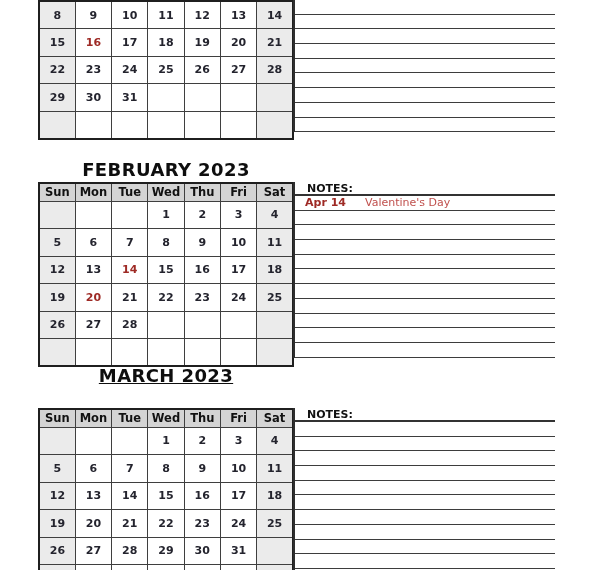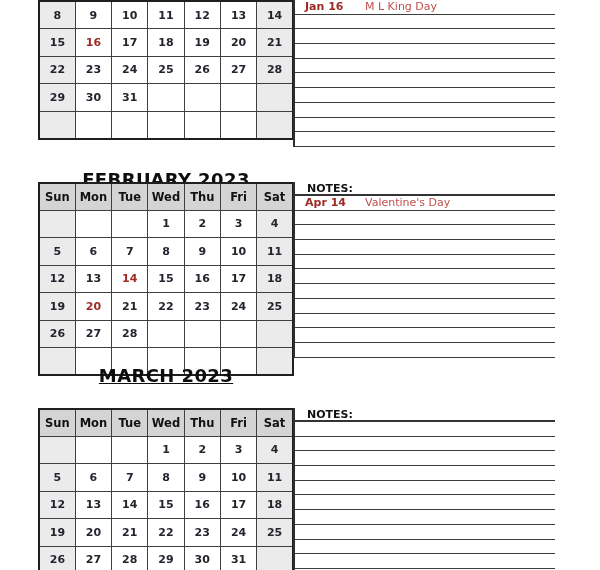--- a/index.html
+++ b/index.html
@@ -7,33 +7,33 @@
   #page {
     position:relative; width:600px; height:570px; overflow:hidden;
     background:#ffffff; font-family:"DejaVu Sans", sans-serif;
   }
   
   .month-title {
     position:absolute; left:38px; width:256px; text-align:center;
     font-size:18px; font-weight:800; color:#0e0e0e; letter-spacing:.4px;
     line-height:24px; height:24px;
   }
-  #feb-title { top:168px;text-align:center; }
+  #feb-title { top:158px;text-align:center; }
   #mar-title { top:364px;text-decoration:underline; }
   
   .cal { position:absolute; left:38px; width:256px; }
   #jan-cal { top:0; }
   #feb-cal { top:182px; }
   #mar-cal { top:408px; }
   .cal table {
     width:256px; table-layout:fixed; border-collapse:collapse;
     border:2px solid #1f1f1f;
   }
   .cal th {
-    height:27px; background:#d4d4d4; border:1px solid #3f3f3f;
+    height:18px; background:#d4d4d4; border:1px solid #3f3f3f;
     font-size:11.5px; font-weight:700; color:#111; text-align:center;
   }
   .cal td {
     height:27.5px; border:1px solid #3f3f3f; text-align:center;
     font-size:11px; font-weight:700; color:#24242e; background:#ffffff;
   }
   .cal td.weekend { background:#ebebeb; }
   .cal td.holiday { color:#9e2a25; }
   
   .notes { position:absolute; left:293px; width:262px; border-left:2px solid #2e2e2e; }
@@ -105,21 +105,20 @@
               <td></td>
               <td></td>
               <td></td>
               <td></td>
               <td class="weekend"></td>
             </tr>
           </tbody>
         </table>
       </div>
     <div class="notes" id="jan-notes">
-        <div class="note-row"><span class="note-date">Jan 16</span><span class="note-label">M L King Day</span></div>
         <div class="note-row"></div>
         <div class="note-row"></div>
         <div class="note-row"></div>
         <div class="note-row"></div>
         <div class="note-row"></div>
         <div class="note-row"></div>
         <div class="note-row"></div>
         <div class="note-row"></div>
         <div class="note-row"></div>
       </div>

